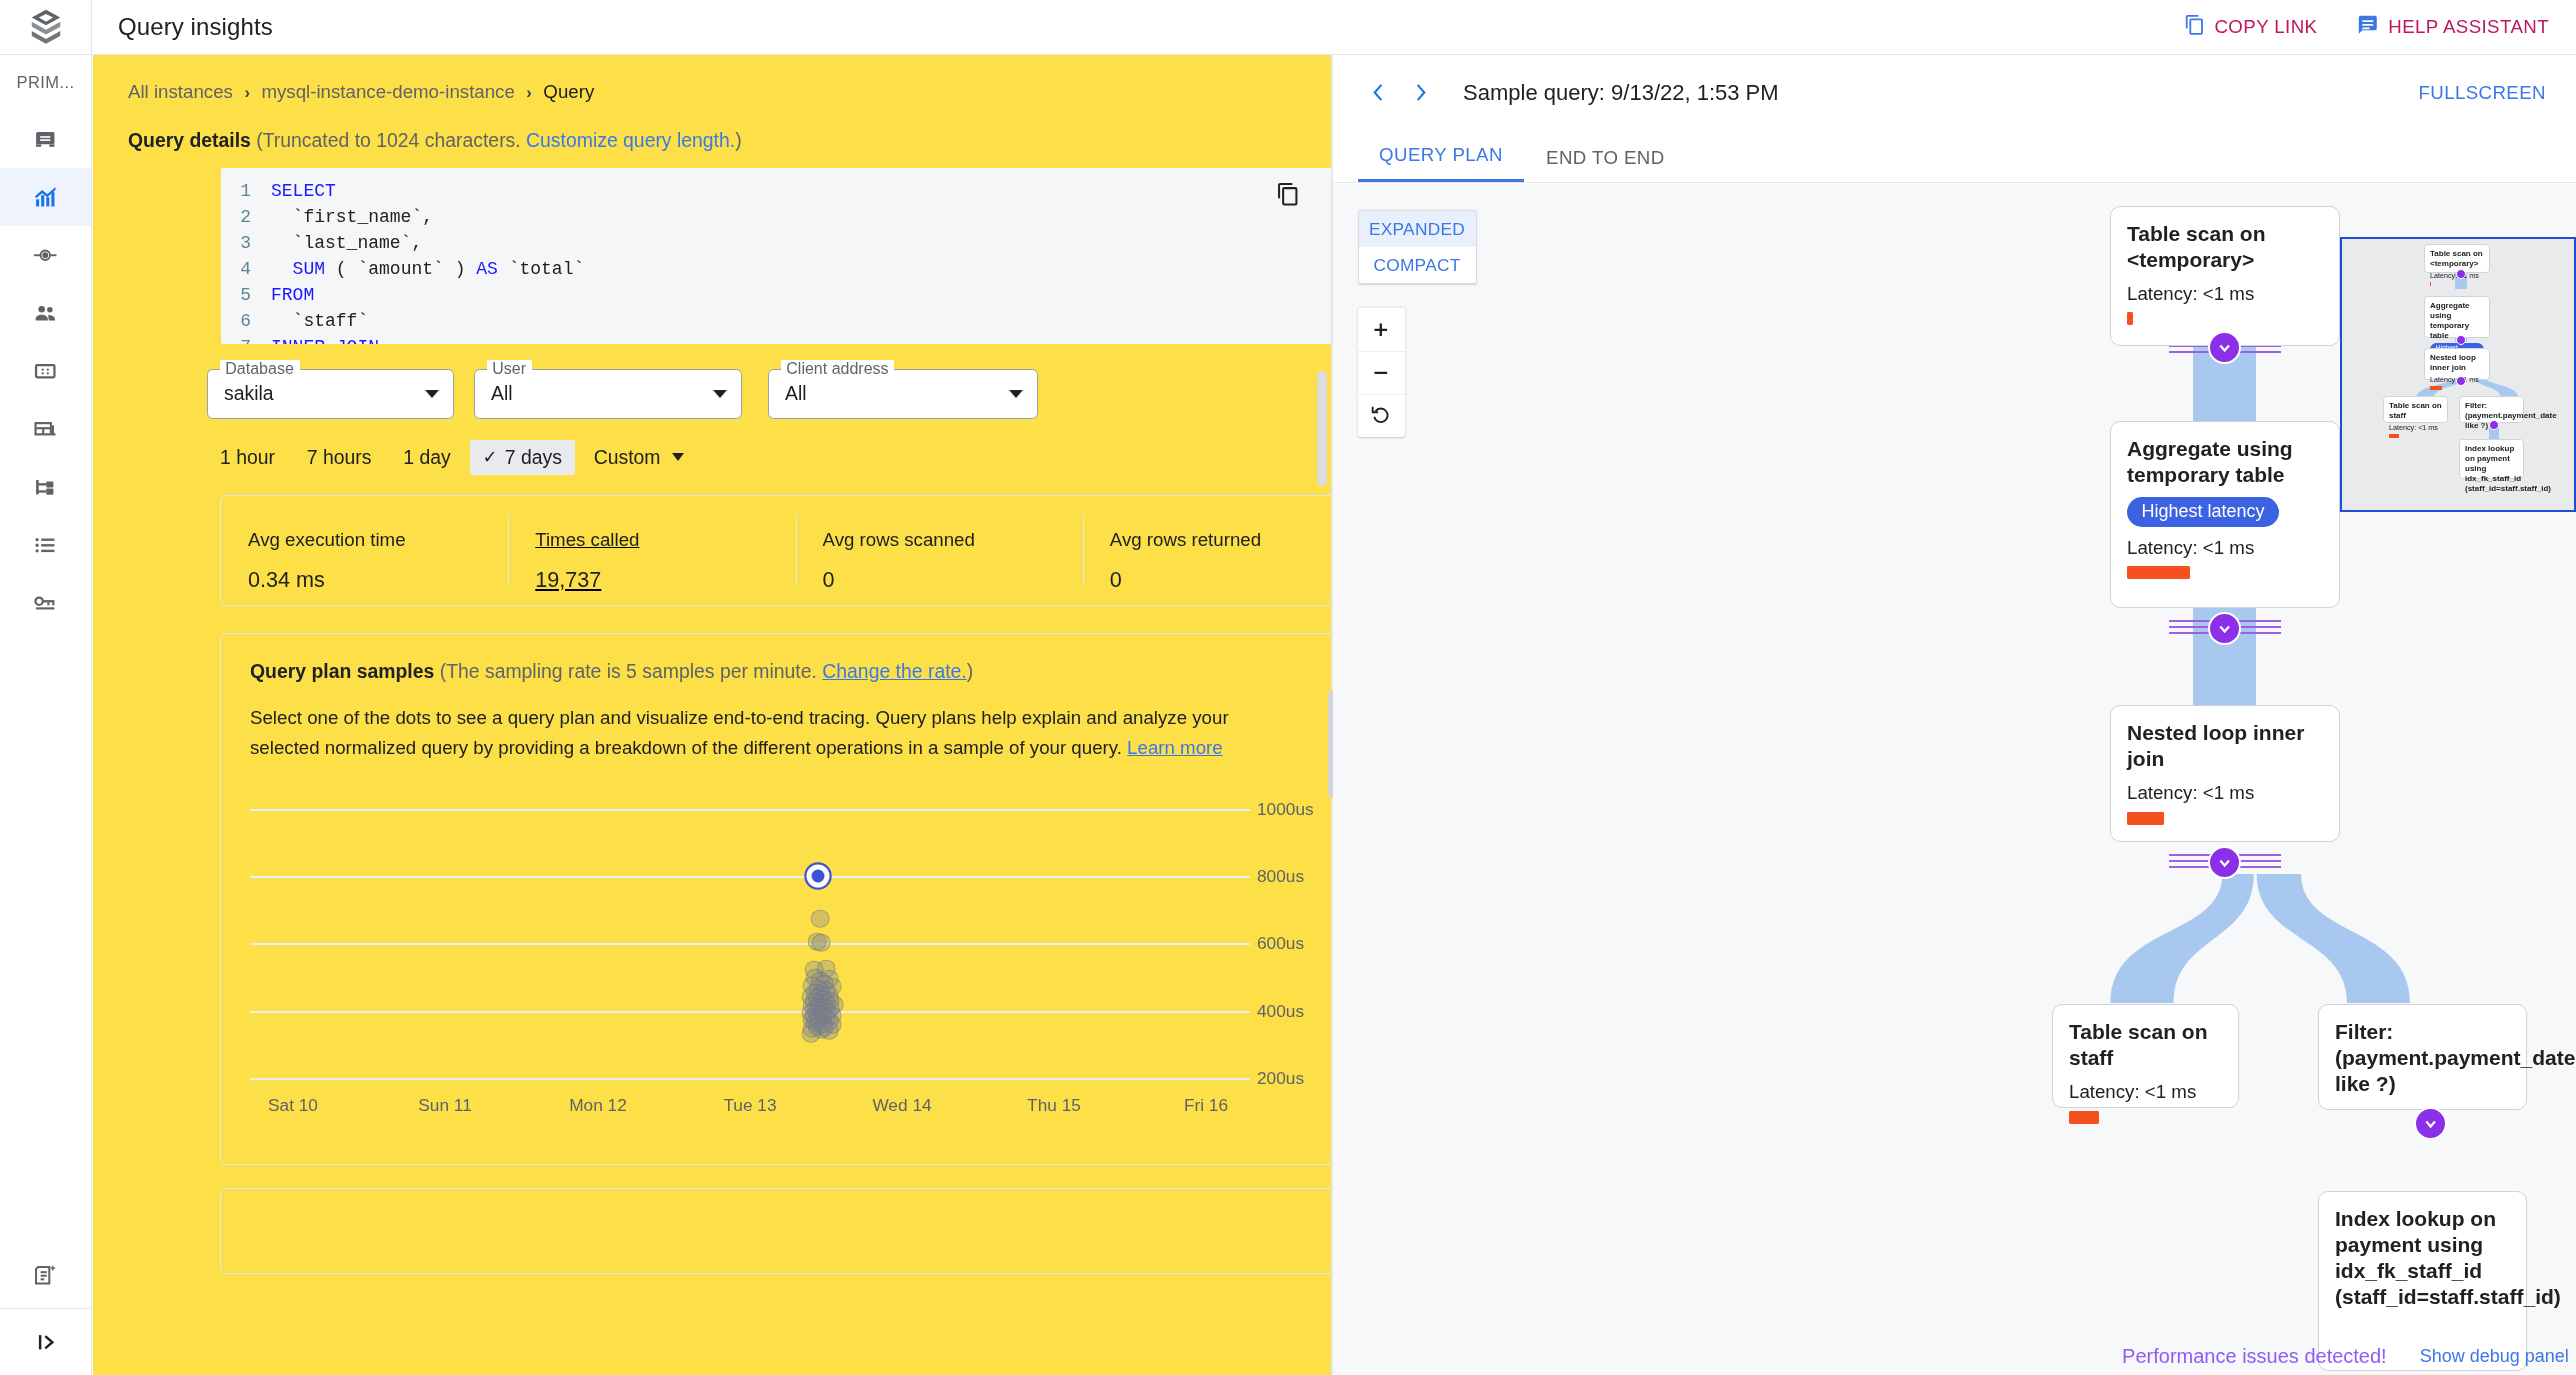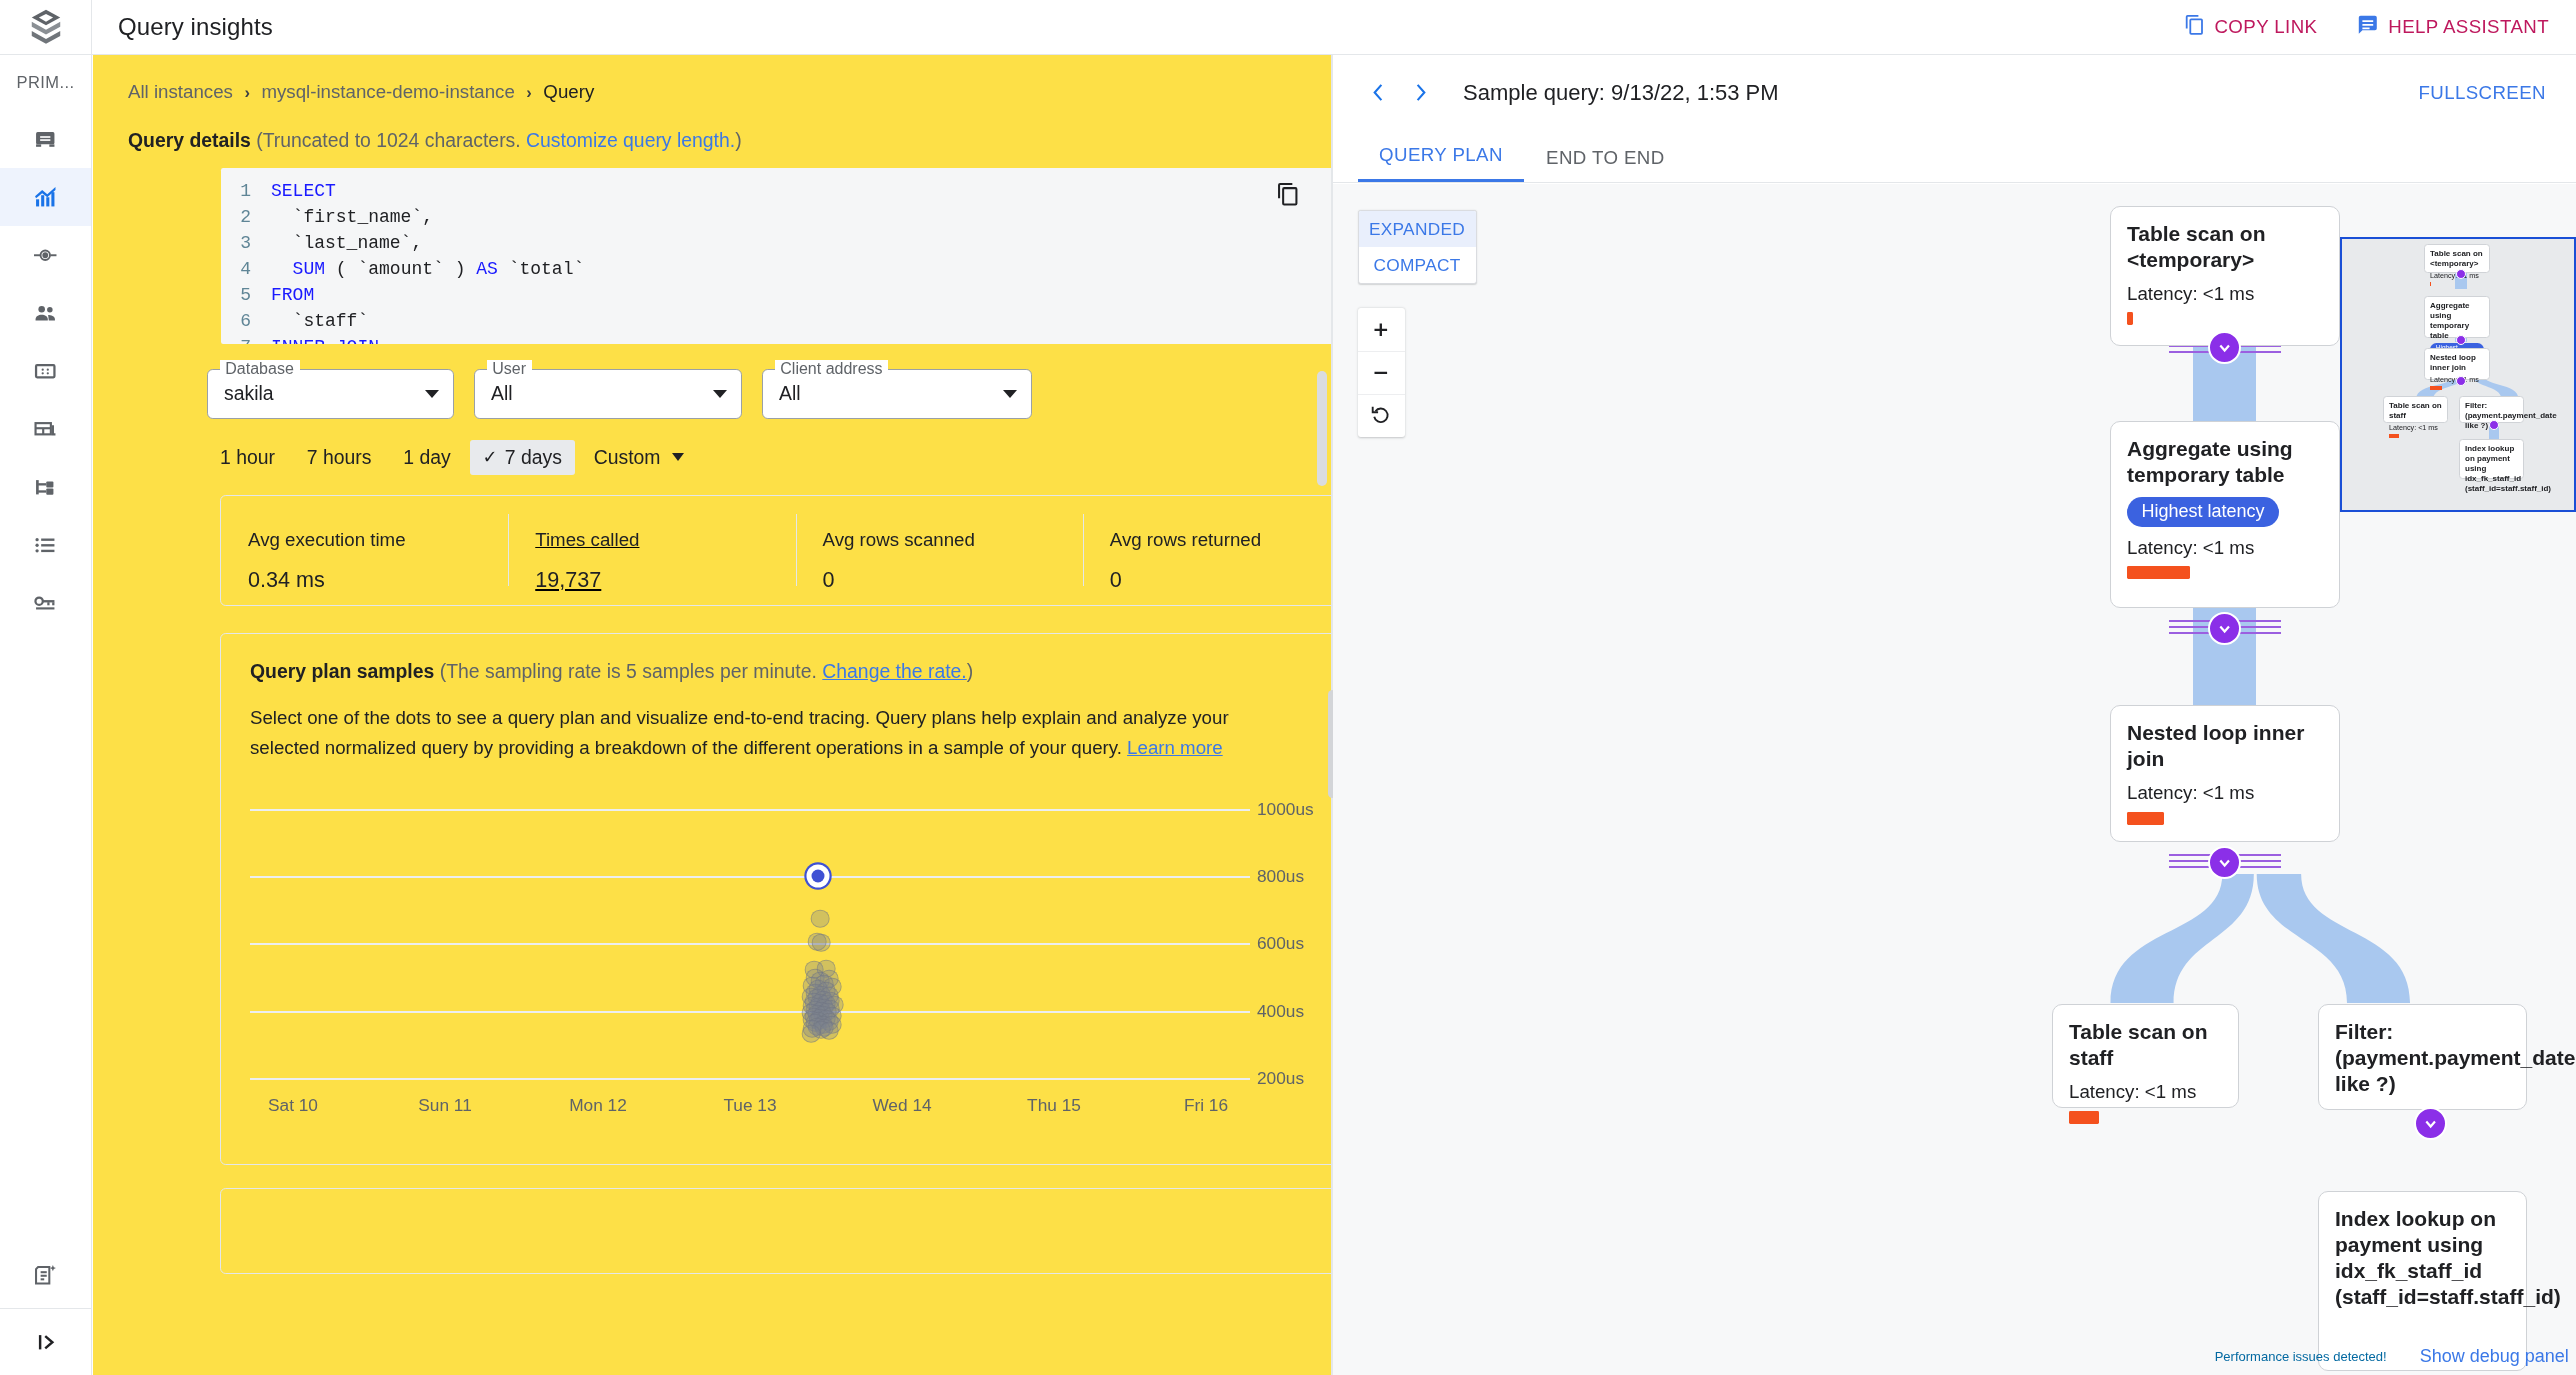--- a/index.html
+++ b/index.html
@@ -102,21 +102,21 @@
     font-size: 16px; color: #5f6368;
   }
   .sel .val { font-size: 19.4px; color: #202124; }
   .sel .arrow {
     position: absolute; right: 14.4px; top: 50%; transform: translateY(-50%);
     width: 0; height: 0; border-left: 7.2px solid transparent; border-right: 7.2px solid transparent;
     border-top: 8.6px solid #202124;
   }
   #sel-db { width: 247px; }
   #sel-user { width: 268px; }
-  #sel-client { width: 270px; }
+  #sel-client { width: 270px; margin-left: 6px; }
 
   
   #timerange { display: flex; align-items: center; gap: 5.8px; margin: 21.6px 0 0 114px; }
   .tr {
     font-size: 19.4px; color: #202124; padding: 5.8px 13px; border-radius: 2.9px; cursor: pointer;
     display: flex; align-items: center; gap: 7.2px; white-space: nowrap;
   }
   .tr.selected { background: #e8eaed; }
   .tr .chk { font-size: 18px; }
   .tr .caret {
@@ -276,21 +276,21 @@
   .mconn {
     position: absolute; width: 10px; height: 10px; border-radius: 50%; background: #8b2fe8;
     border: 0.7px solid #fff; z-index: 4;
   }
 
   
   #statusbar {
     position: absolute; right: 0; bottom: 0; height: 40px; display: flex; align-items: center;
     gap: 33px; padding-right: 7.2px; z-index: 8;
   }
-  #perf-warning { color: #0369a1; font-size: 13px; white-space: nowrap; }
+  #perf-warning { color: #8b5cf6; font-size: 20px; white-space: nowrap; }
   #debug-link { color: #3b78e7; font-size: 18px; white-space: nowrap; cursor: pointer; }
 </style>
 </head>
 <body>
 
 <div id="topbar">
   <div id="logo-cell">
     <svg width="30" height="37" viewBox="0 0 42 52">
       <polygon points="21,1 41,12 21,23 1,12" fill="#5f6368"></polygon>
       <polygon points="21,7 31,12 21,18 11,12" fill="#ffffff"></polygon>

